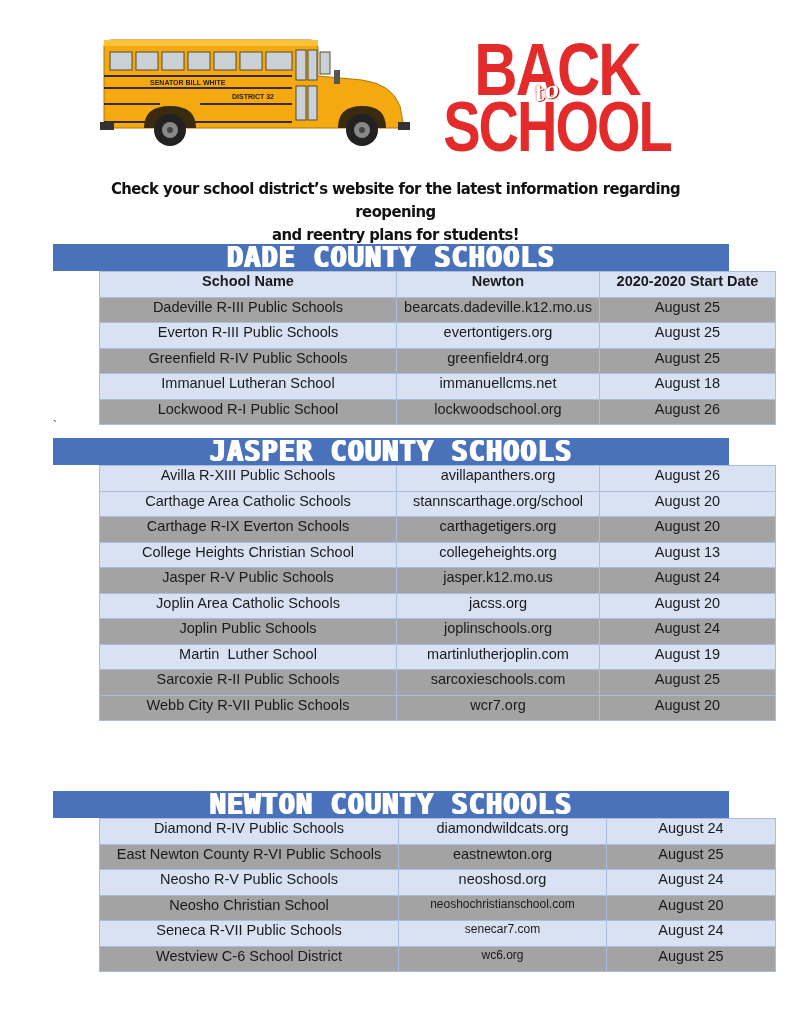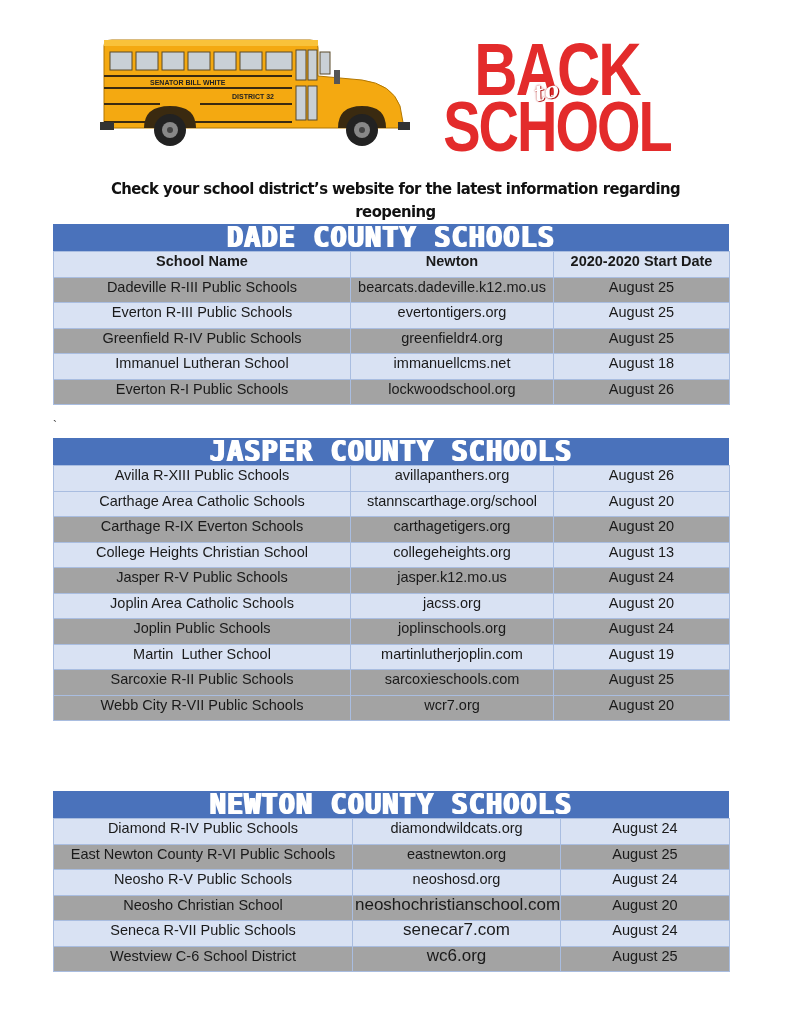--- a/index.html
+++ b/index.html
@@ -30,30 +30,30 @@
   }
 
   .county { position: absolute; left: 53px; width: 676px; }
   .county-title {
     background: #4a72bb; color: #ffffff; text-align: center; height: 27px;
     font-family: "DejaVu Sans Mono", monospace; font-weight: bold; font-size: 27px;
     line-height: 28px; letter-spacing: 1px; overflow: hidden;
     text-shadow: 1px 0 0 #fff, -1px 0 0 #fff;
   }
   .county-title span { display: inline-block; transform: scaleY(1.05); }
-  table { width: 100%; border-collapse: collapse; table-layout: fixed; }
+  table { width: 100%; border-collapse: collapse; table-layout: fixed; margin-left: 46px; }
   td, th {
     border: 1px solid #a9bde0; text-align: center; font-size: 14.5px; height: 25.5px;
     padding: 0 2px; white-space: nowrap; overflow: hidden; vertical-align: top;
     line-height: 19px; font-weight: normal; color: #1a1a1a;
   }
   th { font-weight: bold; font-size: 14.5px; }
   tr.shade td, tr.shade th { background: #d9e2f3; }
   tr.plain td { background: #a3a3a3; }
-  td.small-url { font-size: 17px; line-height: 17px; }
+  td.small-url { font-size: 12px; line-height: 17px; }
 
   .tick { position: absolute; left: 53px; top: 419px; font-size: 12px; color: #444; }
 </style>
 </head>
 <body>
 
 <div class="hero">
   <svg class="bus" viewBox="0 0 312 112">
 
     <path d="M4 10 Q4 4 12 4 L210 4 Q218 4 218 12 L218 40 L262 44 Q292 48 300 70 L304 92 L4 92 Z" fill="#f4a911" stroke="#b37700" stroke-width="1"></path>
@@ -101,21 +101,21 @@
     <div class="school">SCHOOL</div>
     <div class="to">to</div>
   </div>
 </div>
 
 <div class="intro">
   <div>Check your school district’s website for the latest information regarding reopening</div>
   <div>and reentry plans for students!</div>
 </div>
 
-<div class="county" style="top:224px;">
+<div class="county" style="top:244px;">
   <div class="county-title"><span>DADE COUNTY SCHOOLS</span></div>
   <table>
     <colgroup>
         <col style="width:297px">
         <col style="width:203px">
         <col style="width:176px">
       </colgroup>
     <tbody>
         <tr class="shade">
       <th>School Name</th>
@@ -136,21 +136,21 @@
           <td>Greenfield R-IV Public Schools</td>
           <td>greenfieldr4.org</td>
           <td>August 25</td>
         </tr>
     <tr class="shade">
           <td>Immanuel Lutheran School</td>
           <td>immanuellcms.net</td>
           <td>August 18</td>
         </tr>
     <tr class="plain">
-          <td>Everton R-I Public Schools</td>
+          <td>Lockwood R-I Public School</td>
           <td>lockwoodschool.org</td>
           <td>August 26</td>
         </tr>
   </tbody>
     </table>
 </div>
 
 <div class="tick">`</div>
 
 <div class="county" style="top:438px;">

